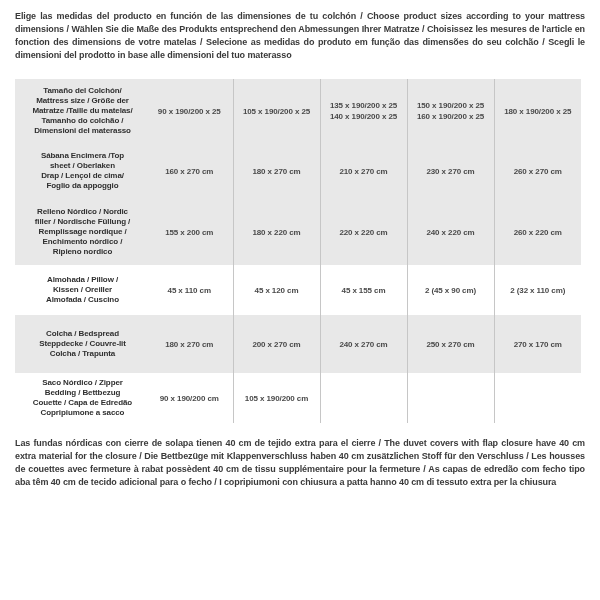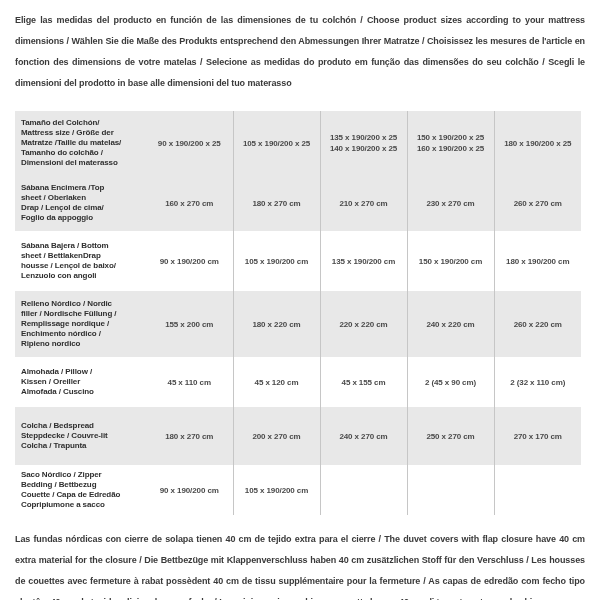--- a/index.html
+++ b/index.html
@@ -17,42 +17,42 @@
     background:var(--page_bg);
     font-family:"Liberation Sans", sans-serif;
     -webkit-font-smoothing:antialiased;
   }
   .page{width:600px;height:600px;overflow:hidden;}
   .note{
     margin:12px 15px 0 15px;
     width:570px;
     font-size:9px;
     font-weight:bold;
-    line-height:21px;
+    line-height:13px;
     color:var(--note_text);
     text-align:justify;
     letter-spacing:-0.1px;
   }
   .note.top{margin-top:10px;margin-bottom:17px;}
   .note.bottom{margin-top:14px;}
   table.size-table{
     margin-left:15px;
     width:566px;
     border-collapse:collapse;
     table-layout:fixed;
   }
   table.size-table col.c-label{width:131px;}
   table.size-table col.c-val{width:87px;}
   tr.band-gray{background:var(--row_alt_bg);}
   tr.band-white{background:#ffffff;}
   th.row-label{
     font-size:8px;
     font-weight:bold;
     color:var(--label_text);
-    text-align:left;
+    text-align:center;
     vertical-align:middle;
     line-height:10px;
     padding:4px 2px 4px 6px;
     white-space:pre-line;
     letter-spacing:-0.1px;
   }
   td.size-cell{
     font-size:8px;
     font-weight:bold;
     color:var(--value_text);
@@ -108,31 +108,20 @@
         <th class="row-label">Sábana Encimera /Top
 sheet / Oberlaken
 Drap / Lençol de cima/
 Foglio da appoggio</th>
         <td class="size-cell">160 x 270 cm</td>
         <td class="size-cell">180 x 270 cm</td>
         <td class="size-cell">210 x 270 cm</td>
         <td class="size-cell">230 x 270 cm</td>
         <td class="size-cell">260 x 270 cm</td>
       </tr>
-      <tr class="r3 band-white">
-        <th class="row-label">Sábana Bajera / Bottom
-sheet / BettlakenDrap
-housse / Lençol de baixo/
-Lenzuolo con angoli</th>
-        <td class="size-cell">90 x 190/200 cm</td>
-        <td class="size-cell">105 x 190/200 cm</td>
-        <td class="size-cell">135 x 190/200 cm</td>
-        <td class="size-cell">150 x 190/200 cm</td>
-        <td class="size-cell">180 x 190/200 cm</td>
-      </tr>
       <tr class="r4 band-gray">
         <th class="row-label">Relleno Nórdico / Nordic
 filler / Nordische Füllung /
 Remplissage nordique /
 Enchimento nórdico /
 Ripieno nordico</th>
         <td class="size-cell">155 x 200 cm</td>
         <td class="size-cell">180 x 220 cm</td>
         <td class="size-cell">220 x 220 cm</td>
         <td class="size-cell">240 x 220 cm</td>

